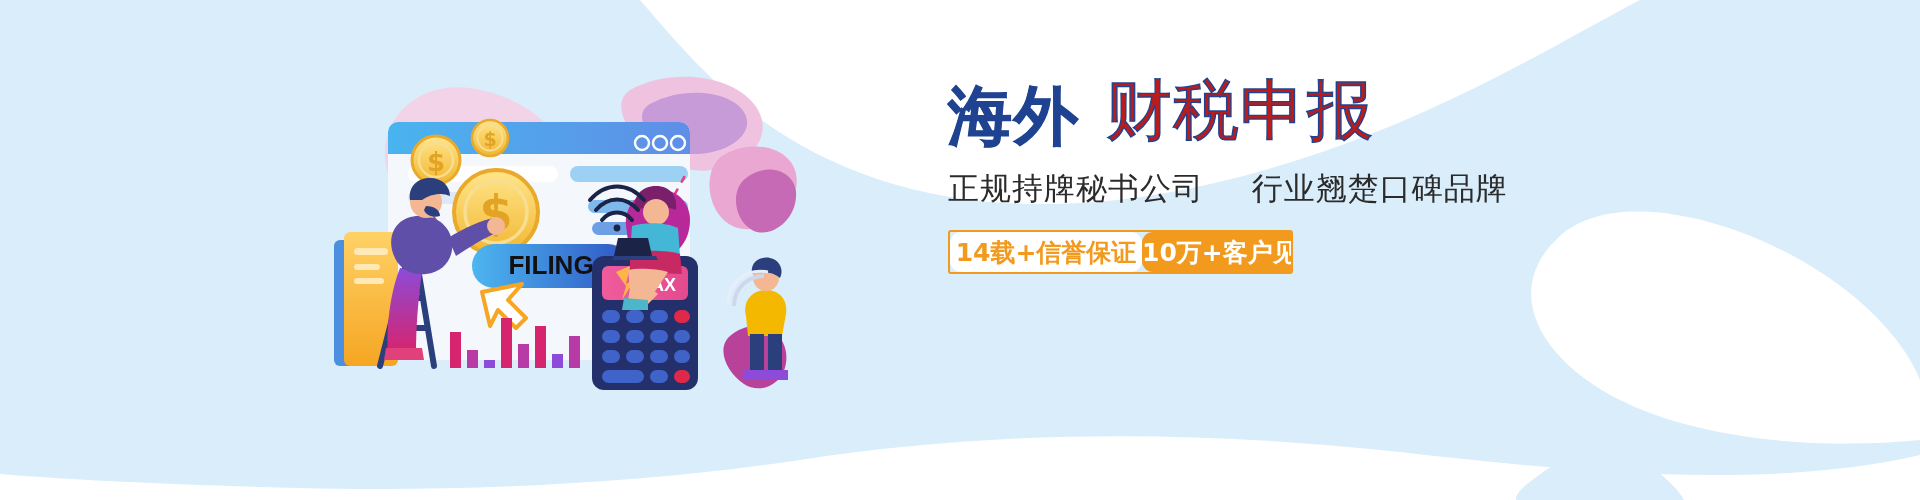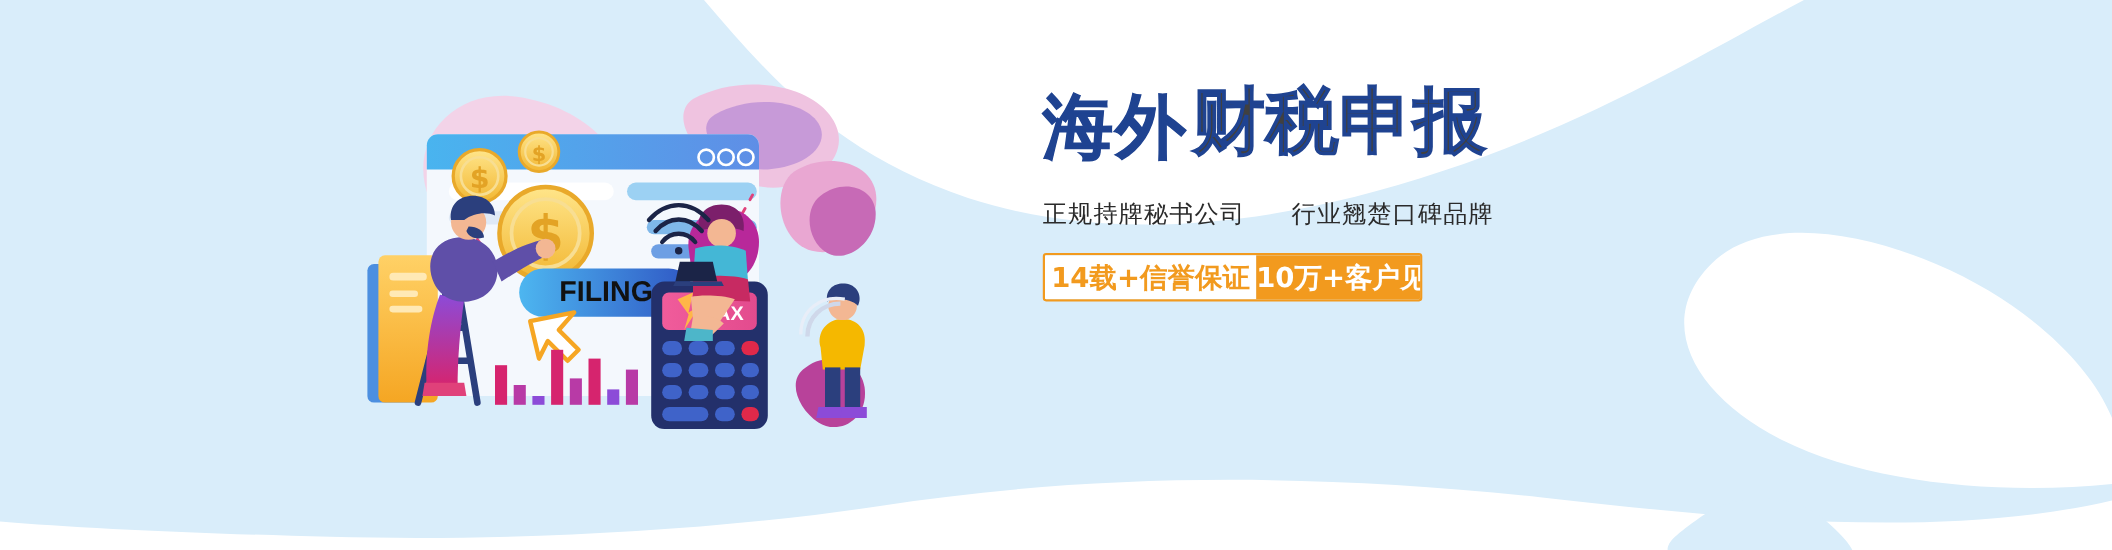--- a/index.html
+++ b/index.html
@@ -28,50 +28,51 @@
     color:#1f4391;
   }
   .headline .h-a{
     font-size:64px;font-weight:bold;
     letter-spacing:2px;
     font-family:"DejaVu Sans","Liberation Sans",sans-serif;
     color:#1f4391;
     -webkit-text-stroke:1px #1f4391;
   }
   .headline .h-b{
-    font-size:66px;font-weight:bold;
+    font-size:66px;font-weight:normal;
     letter-spacing:1px;
-    margin-left:4px;margin-bottom:4px;
-    font-family:"DejaVu Sans","Liberation Sans",sans-serif;
-    color:#404040;
+    margin-left:26px;margin-bottom:4px;
+    font-family:"DejaVu Sans","Liberation Sans",sans-serif;
+    color:#b91c1c;
     -webkit-text-stroke:1.4px #1f4391;
   }
 
   .subline{
-    margin-top:32px;
-    font-size:22px;
+    margin-top:20px;
+    font-size:31px;
     letter-spacing:1px;
     color:#2b2b2b;
     white-space:nowrap;
     font-family:"DejaVu Sans","Liberation Sans",sans-serif;
   }
   .subline .gap{display:inline-block;width:26px;}
 
   .badges{
     margin-top:20px;display:flex;align-items:stretch;
     width:345px;height:44px;
     border:2px solid #f29a1e;border-radius:3px;overflow:hidden;
     box-sizing:border-box;
   }
   .badge{
     display:flex;align-items:center;justify-content:center;
     font-size:25px;font-weight:bold;letter-spacing:0px;
     white-space:nowrap;
     font-family:"DejaVu Sans","Liberation Sans",sans-serif;
     box-sizing:border-box;
+    border-radius:11px;
   }
   .badge-a{background:#ffffff;color:#f29a1e;flex:0 0 192px;}
   .badge-b{background:#f29a1e;color:#ffffff;flex:1 1 auto;}
 </style>
 </head>
 <body>
 
 <div class="banner">
 
   <svg class="bg-svg" viewBox="0 0 1920 500" preserveAspectRatio="none">

